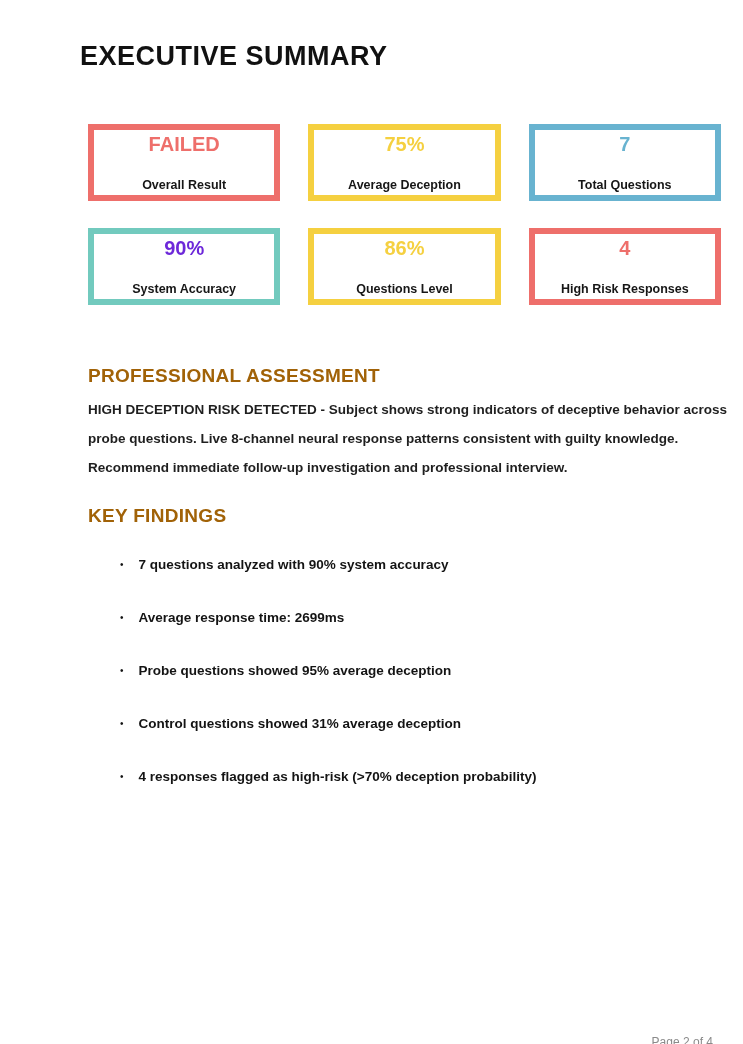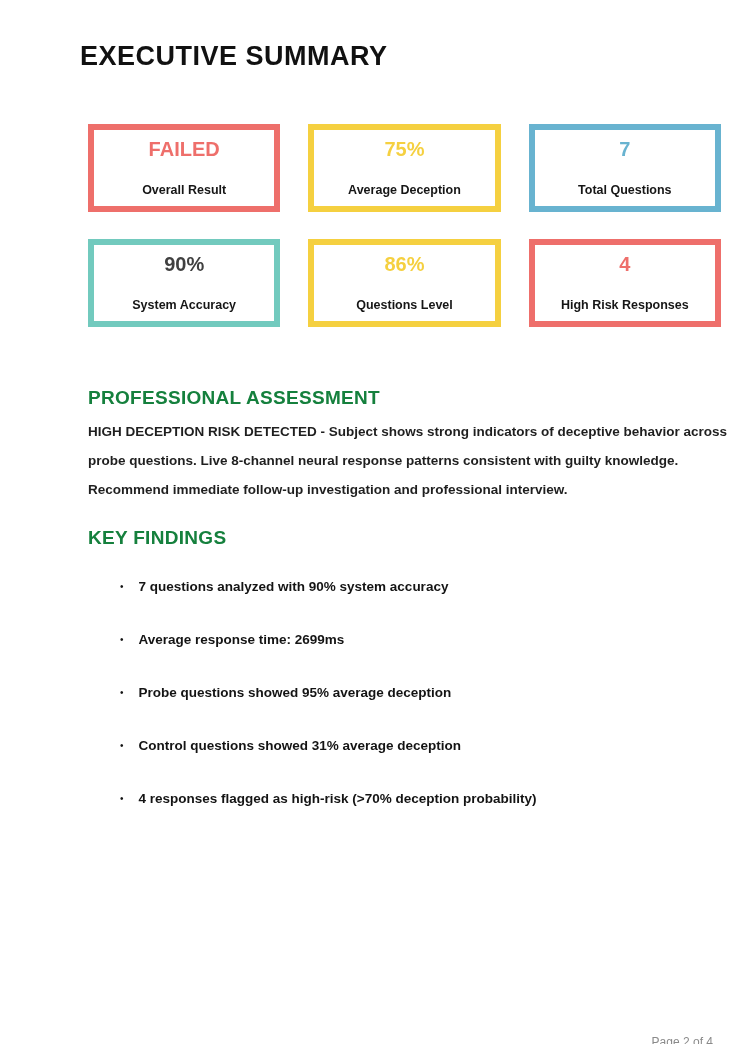--- a/index.html
+++ b/index.html
@@ -28,21 +28,21 @@
     color: #111111;
   }
   .cards {
     margin-top: 46px;
     display: grid;
     grid-template-columns: repeat(3, 1fr);
     gap: 11px 12px;
     width: 649px;
   }
   .card {
-    height: 88px;
+    height: 77px;
     border: 6px solid #cccccc;
     background: #ffffff;
     display: flex;
     flex-direction: column;
     align-items: center;
     justify-content: center;
     gap: 9px;
     text-align: center;
   }
   .card-value {
@@ -55,21 +55,21 @@
     line-height: 13px;
     font-weight: bold;
     color: #161616;
     text-align: center;
   }
   .section-heading {
     font-size: 19px;
     line-height: 19px;
     font-weight: bold;
     letter-spacing: 0.3px;
-    color: #15803d;
+    color: #a16207;
   }
   .assessment-heading { margin-top: 53px; }
   .assessment-body {
     margin-top: 10px;
     width: 655px;
     font-size: 13.5px;
     line-height: 29px;
     font-weight: bold;
     color: #1f1f1f;
   }
@@ -121,21 +121,21 @@
       <div class="card-value" style="color: rgb(245, 208, 64);">75%</div>
       <div class="card-label">Average Deception</div>
     </div>
 
     <div class="card" style="border-color: rgb(104, 179, 208);">
       <div class="card-value" style="color: rgb(104, 179, 208);">7</div>
       <div class="card-label">Total Questions</div>
     </div>
 
     <div class="card" style="border-color: rgb(114, 202, 190);">
-      <div class="card-value" style="color: #404040;">90%</div>
+      <div class="card-value" style="color: #6d28d9;">90%</div>
       <div class="card-label">System Accuracy</div>
     </div>
 
     <div class="card" style="border-color: rgb(245, 208, 64);">
       <div class="card-value" style="color: rgb(245, 208, 64);">86%</div>
       <div class="card-label">Questions Level</div>
     </div>
 
     <div class="card" style="border-color: rgb(238, 111, 107);">
       <div class="card-value" style="color: rgb(238, 111, 107);">4</div>

